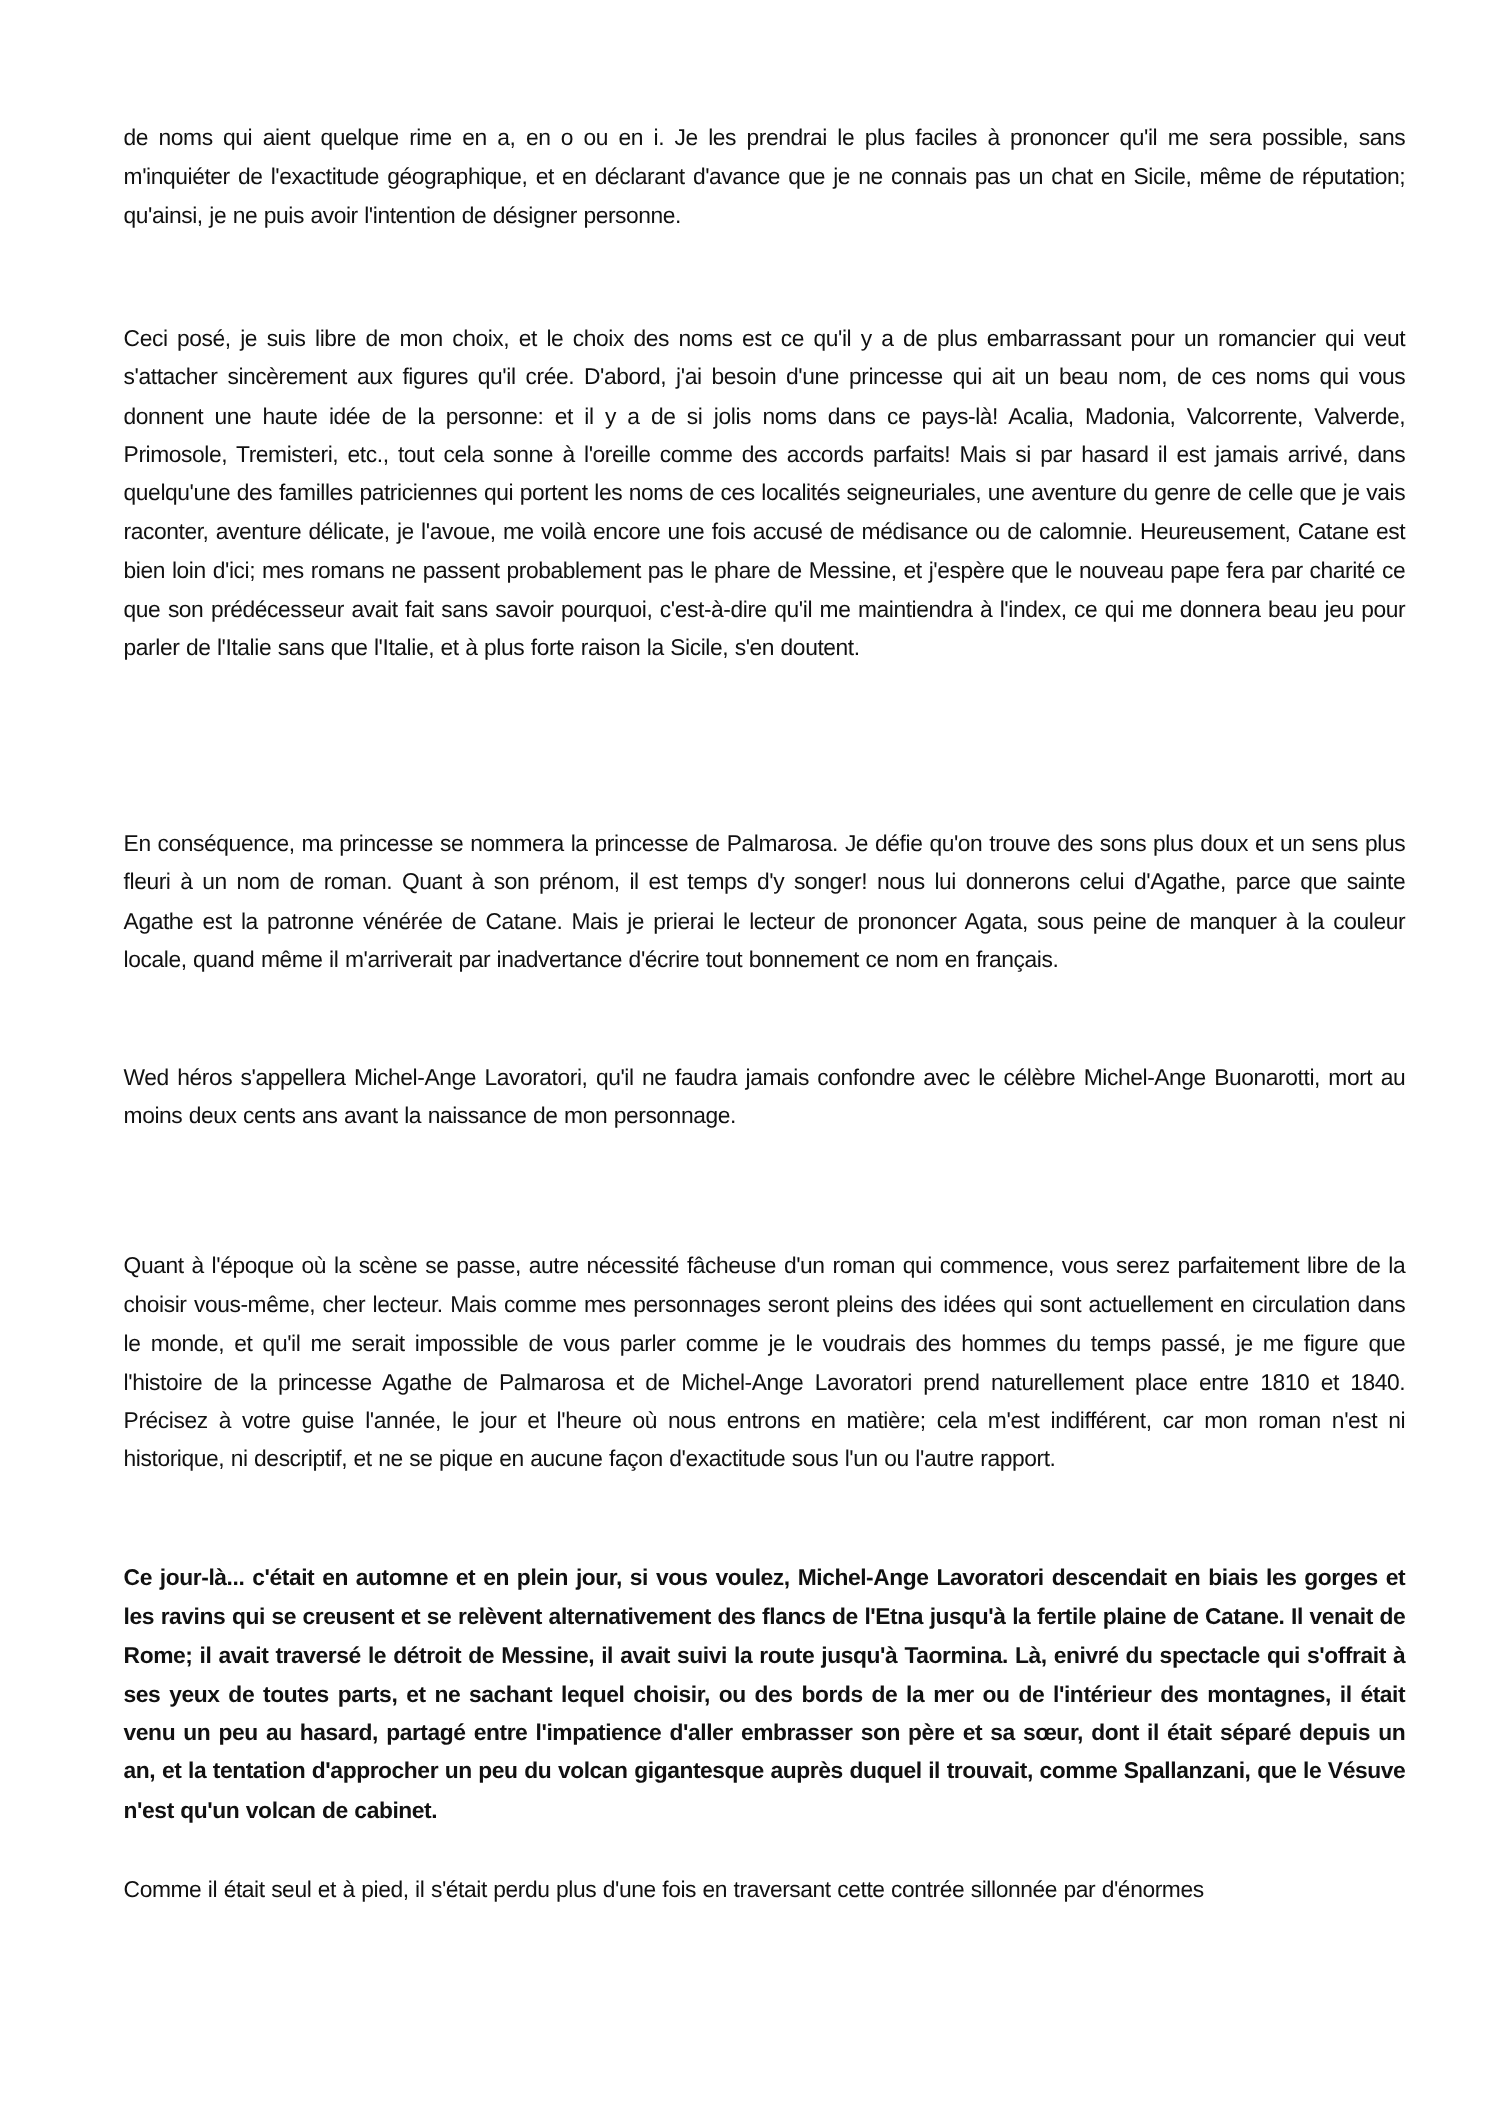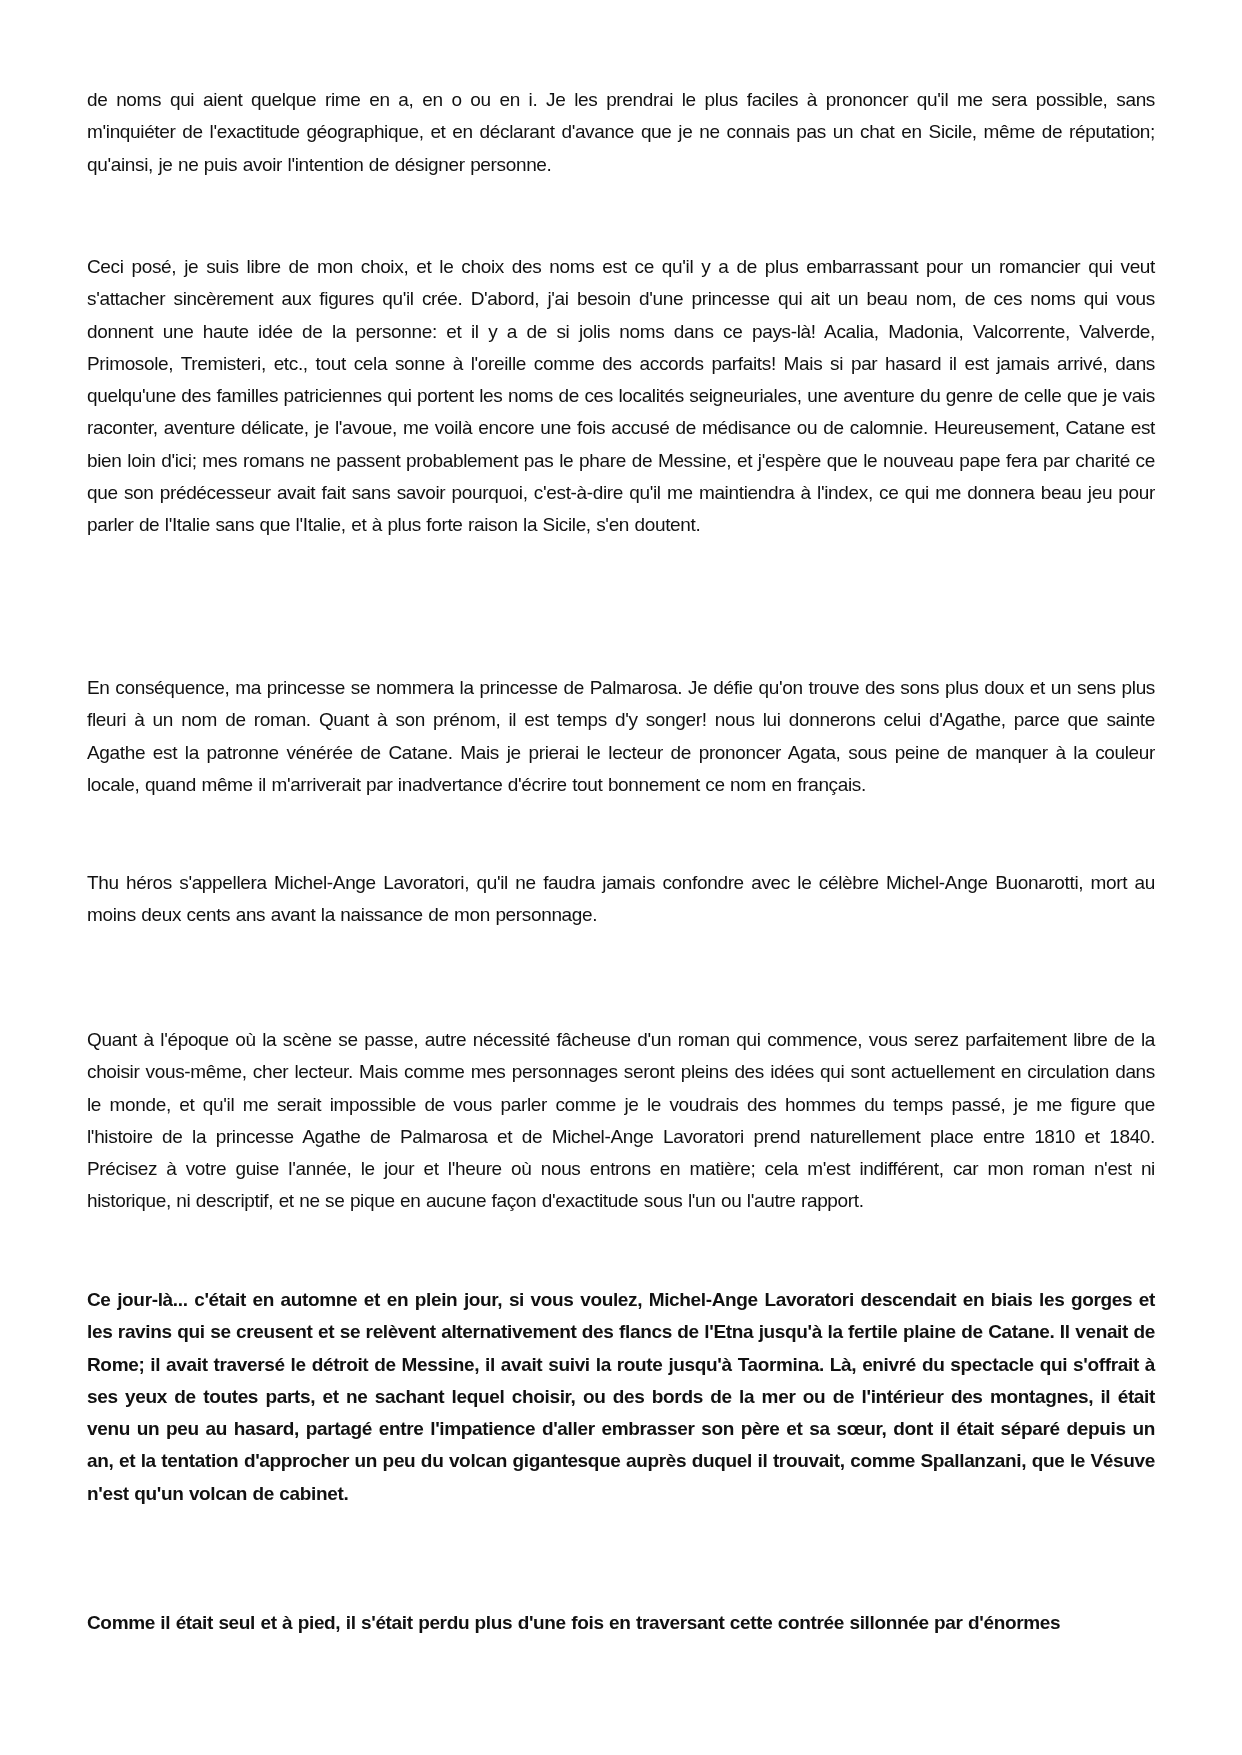--- a/index.html
+++ b/index.html
@@ -4,35 +4,35 @@
 <style>
   html, body { margin: 0; padding: 0; background: #ffffff; }
   body { width: 1242px; height: 1755px; position: relative; overflow: hidden; }
   .page {
     position: absolute; left: 87px; top: 0; width: 1068px;
     font-family: "Liberation Sans", sans-serif;
     font-size: 19px; color: #111111;
   }
   .para {
     position: absolute; left: 0; width: 1068px;
-    margin: 0; line-height: 32.3px;
+    margin: 16px; line-height: 32.3px;
     text-align: justify; letter-spacing: -0.35px; word-spacing: 0.5px;
   }
   .p0 { top: 84px; }
   .p1 { top: 251px; }
   .p2 { top: 672px; }
   .p3 { top: 867px; }
   .p4 { top: 1024px; }
   .p5 { top: 1284px; font-weight: bold; }
-  .p6 { top: 1607px; font-weight: bold; }
+  .p6 { top: 1544px; }
 </style>
 </head>
 <body>
 
 <div class="page">
   <p class="para p0">de noms qui aient quelque rime en a, en o ou en i. Je les prendrai le plus faciles à prononcer qu'il me sera possible, sans m'inquiéter de l'exactitude géographique, et en déclarant d'avance que je ne connais pas un chat en Sicile, même de réputation; qu'ainsi, je ne puis avoir l'intention de désigner personne.</p>
   <p class="para p1">Ceci posé, je suis libre de mon choix, et le choix des noms est ce qu'il y a de plus embarrassant pour un romancier qui veut s'attacher sincèrement aux figures qu'il crée. D'abord, j'ai besoin d'une princesse qui ait un beau nom, de ces noms qui vous donnent une haute idée de la personne: et il y a de si jolis noms dans ce pays-là! Acalia, Madonia, Valcorrente, Valverde, Primosole, Tremisteri, etc., tout cela sonne à l'oreille comme des accords parfaits! Mais si par hasard il est jamais arrivé, dans quelqu'une des familles patriciennes qui portent les noms de ces localités seigneuriales, une aventure du genre de celle que je vais raconter, aventure délicate, je l'avoue, me voilà encore une fois accusé de médisance ou de calomnie. Heureusement, Catane est bien loin d'ici; mes romans ne passent probablement pas le phare de Messine, et j'espère que le nouveau pape fera par charité ce que son prédécesseur avait fait sans savoir pourquoi, c'est-à-dire qu'il me maintiendra à l'index, ce qui me donnera beau jeu pour parler de l'Italie sans que l'Italie, et à plus forte raison la Sicile, s'en doutent.</p>
   <p class="para p2">En conséquence, ma princesse se nommera la princesse de Palmarosa. Je défie qu'on trouve des sons plus doux et un sens plus fleuri à un nom de roman. Quant à son prénom, il est temps d'y songer! nous lui donnerons celui d'Agathe, parce que sainte Agathe est la patronne vénérée de Catane. Mais je prierai le lecteur de prononcer Agata, sous peine de manquer à la couleur locale, quand même il m'arriverait par inadvertance d'écrire tout bonnement ce nom en français.</p>
-  <p class="para p3">Thu héros s'appellera Michel-Ange Lavoratori, qu'il ne faudra jamais confondre avec le célèbre Michel-Ange Buonarotti, mort au moins deux cents ans avant la naissance de mon personnage.</p>
+  <p class="para p3">Wed héros s'appellera Michel-Ange Lavoratori, qu'il ne faudra jamais confondre avec le célèbre Michel-Ange Buonarotti, mort au moins deux cents ans avant la naissance de mon personnage.</p>
   <p class="para p4">Quant à l'époque où la scène se passe, autre nécessité fâcheuse d'un roman qui commence, vous serez parfaitement libre de la choisir vous-même, cher lecteur. Mais comme mes personnages seront pleins des idées qui sont actuellement en circulation dans le monde, et qu'il me serait impossible de vous parler comme je le voudrais des hommes du temps passé, je me figure que l'histoire de la princesse Agathe de Palmarosa et de Michel-Ange Lavoratori prend naturellement place entre 1810 et 1840. Précisez à votre guise l'année, le jour et l'heure où nous entrons en matière; cela m'est indifférent, car mon roman n'est ni historique, ni descriptif, et ne se pique en aucune façon d'exactitude sous l'un ou l'autre rapport.</p>
   <p class="para p5">Ce jour-là... c'était en automne et en plein jour, si vous voulez, Michel-Ange Lavoratori descendait en biais les gorges et les ravins qui se creusent et se relèvent alternativement des flancs de l'Etna jusqu'à la fertile plaine de Catane. Il venait de Rome; il avait traversé le détroit de Messine, il avait suivi la route jusqu'à Taormina. Là, enivré du spectacle qui s'offrait à ses yeux de toutes parts, et ne sachant lequel choisir, ou des bords de la mer ou de l'intérieur des montagnes, il était venu un peu au hasard, partagé entre l'impatience d'aller embrasser son père et sa sœur, dont il était séparé depuis un an, et la tentation d'approcher un peu du volcan gigantesque auprès duquel il trouvait, comme Spallanzani, que le Vésuve n'est qu'un volcan de cabinet.</p>
   <p class="para p6" style="text-align:left;">Comme il était seul et à pied, il s'était perdu plus d'une fois en traversant cette contrée sillonnée par d'énormes</p>
 </div>
 
 </body></html>

